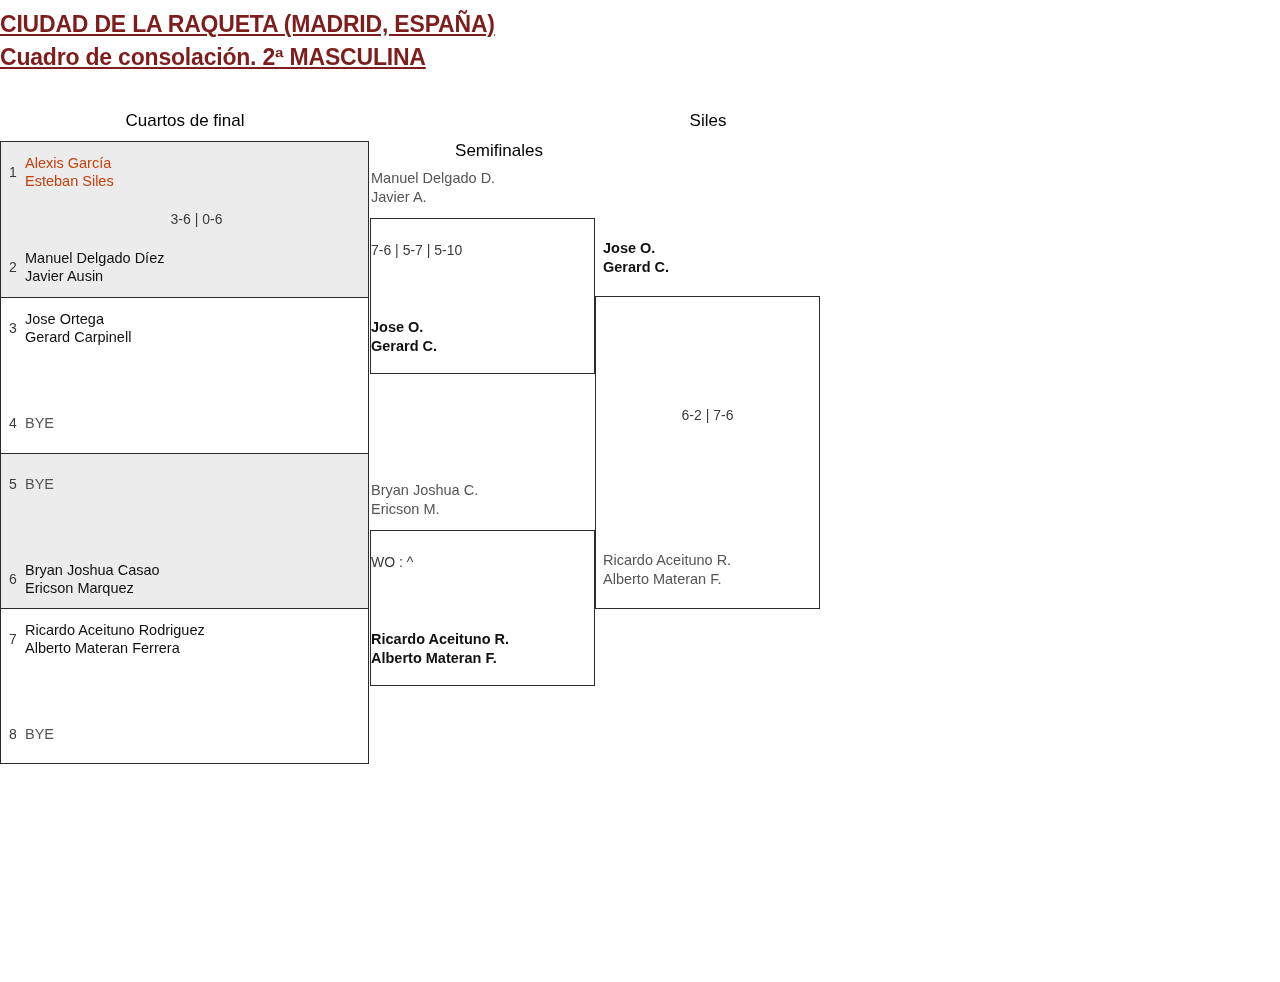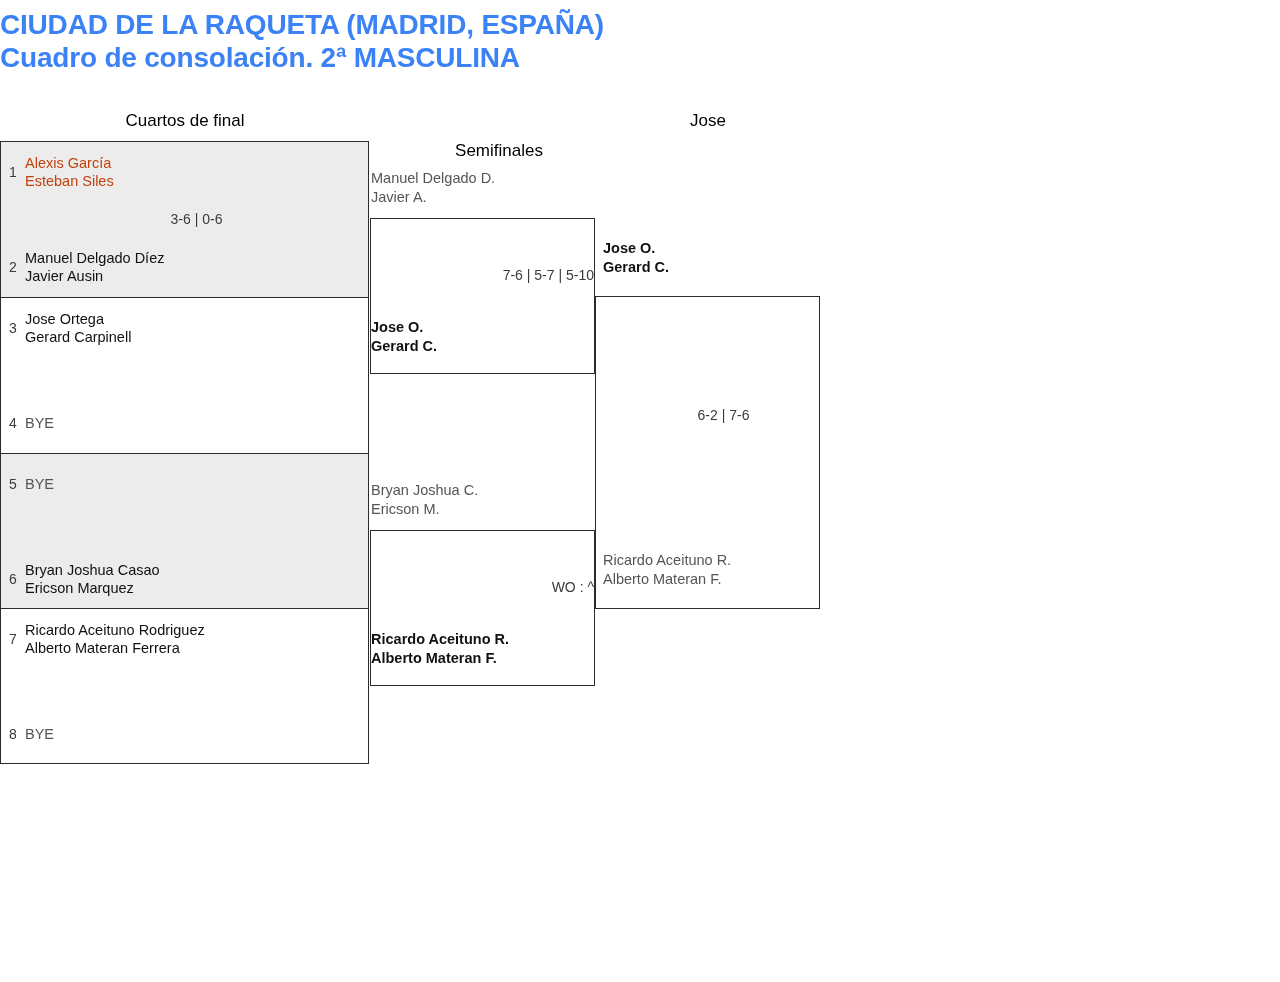--- a/index.html
+++ b/index.html
@@ -17,26 +17,27 @@
   }
 
   
   #title-block {
     position: absolute;
     left: 0px;
     top: 8px;
     width: 1100px;
   }
   .title-line {
-    font-size: 28px;
+    font-size: 23px;
     font-weight: bold;
     line-height: 33px;
     letter-spacing: -0.2px;
-    color: #3b82f6;
+    color: #7f1d1d;
     white-space: pre;
+    text-decoration: underline;
   }
 
   
   .round-header {
     position: absolute;
     font-size: 17px;
     line-height: 22px;
     color: #000;
     text-align: center;
     white-space: nowrap;
@@ -133,22 +134,22 @@
   }
   .r2-names.upper { top: -50px; }
   .r2-names.lower { top: 99px; }
   .r2-names.winner { font-weight: bold; color: #111111; }
   .r2-names.loser  { font-weight: normal; color: #555555; }
 
   .r2-score {
     position: absolute;
     left: 0px;
     width: 223px;
-    top: 47px;
-    text-align: right;
+    top: 22px;
+    text-align: left;
     font-size: 14px;
     line-height: 18px;
     color: #3a3a3a;
     white-space: nowrap;
   }
 
   
   #r3-box {
     position: absolute;
     left: 595px;
@@ -166,41 +167,41 @@
     line-height: 18.5px;
     white-space: pre-line;
   }
   .r3-names.upper { top: -58px; }
   .r3-names.lower { top: 254px; }
   .r3-names.winner { font-weight: bold; color: #111111; }
   .r3-names.loser  { font-weight: normal; color: #555555; }
 
   .r3-score {
     position: absolute;
-    left: 16px;
+    left: 0px;
     width: 223px;
     top: 109px;
     text-align: center;
     font-size: 14px;
     line-height: 18px;
     color: #3a3a3a;
     white-space: nowrap;
   }
 </style>
 </head>
 <body>
 
 <div id="title-block">
   <div class="title-line">CIUDAD DE LA RAQUETA (MADRID, ESPAÑA)</div>
   <div class="title-line">Cuadro de consolación. 2ª MASCULINA</div>
 </div>
 
 <div class="round-header" id="hdr-qf">Cuartos de final</div>
 <div class="round-header" id="hdr-sf">Semifinales</div>
-<div class="round-header" id="hdr-f">Jose</div>
+<div class="round-header" id="hdr-f">Siles</div>
 
 <div id="round1">
 
   <div class="r1-block shaded" id="r1-b1">
     <div class="seed top">
       <span class="seed-num">1</span>
       <span class="seed-names loser">Alexis García
 Esteban Siles</span>
     </div>
     <div class="r1-score">3-6 | 0-6</div>

